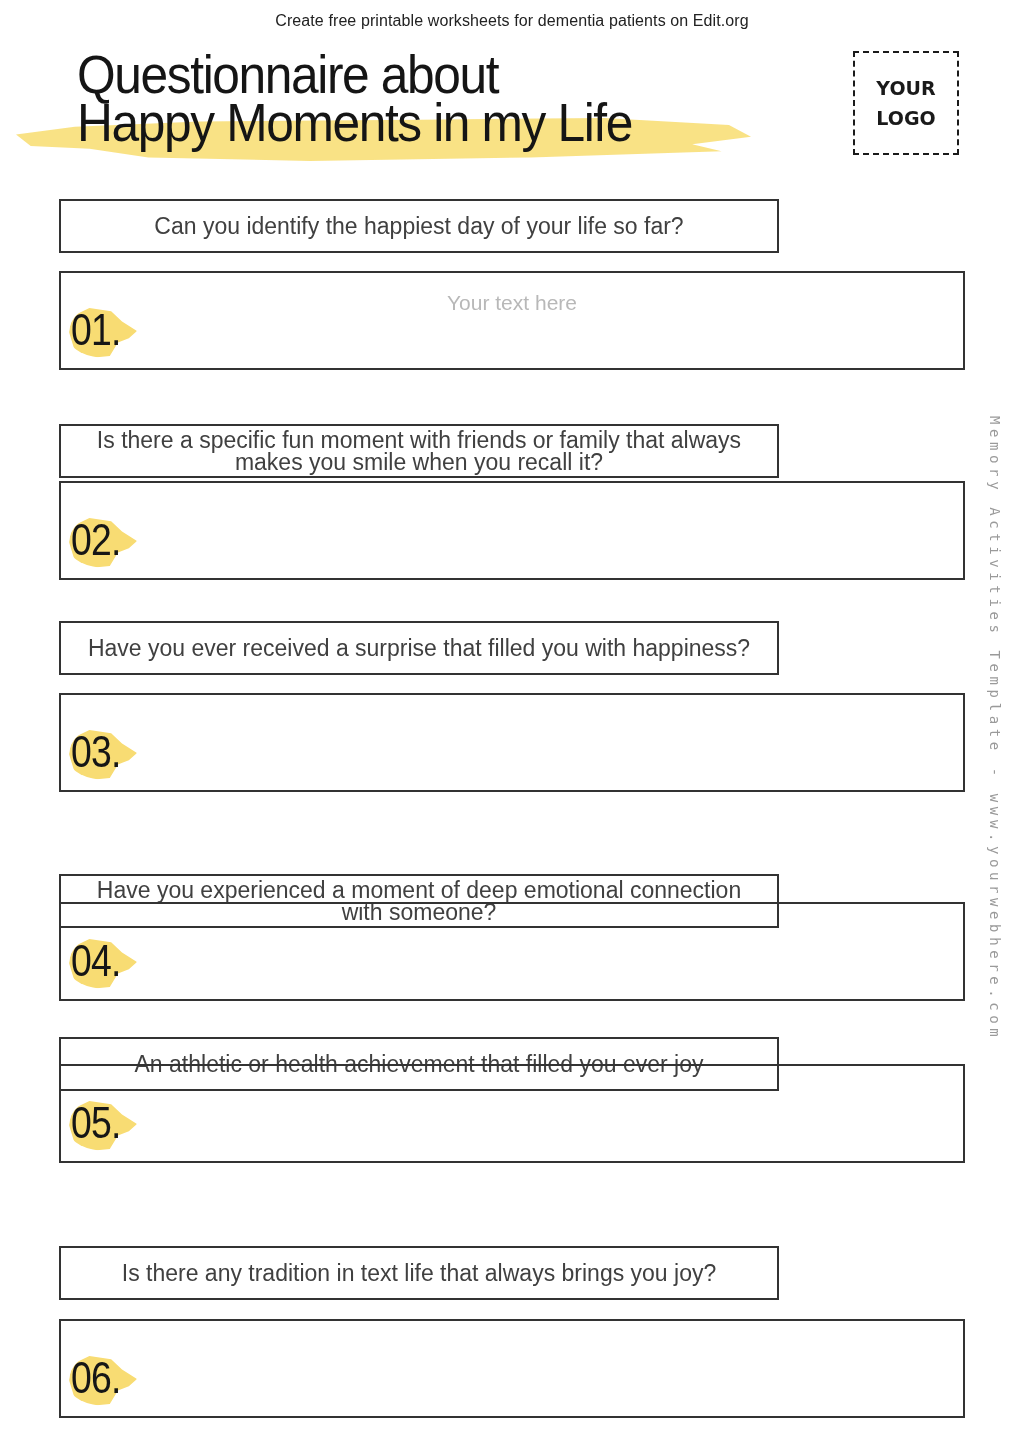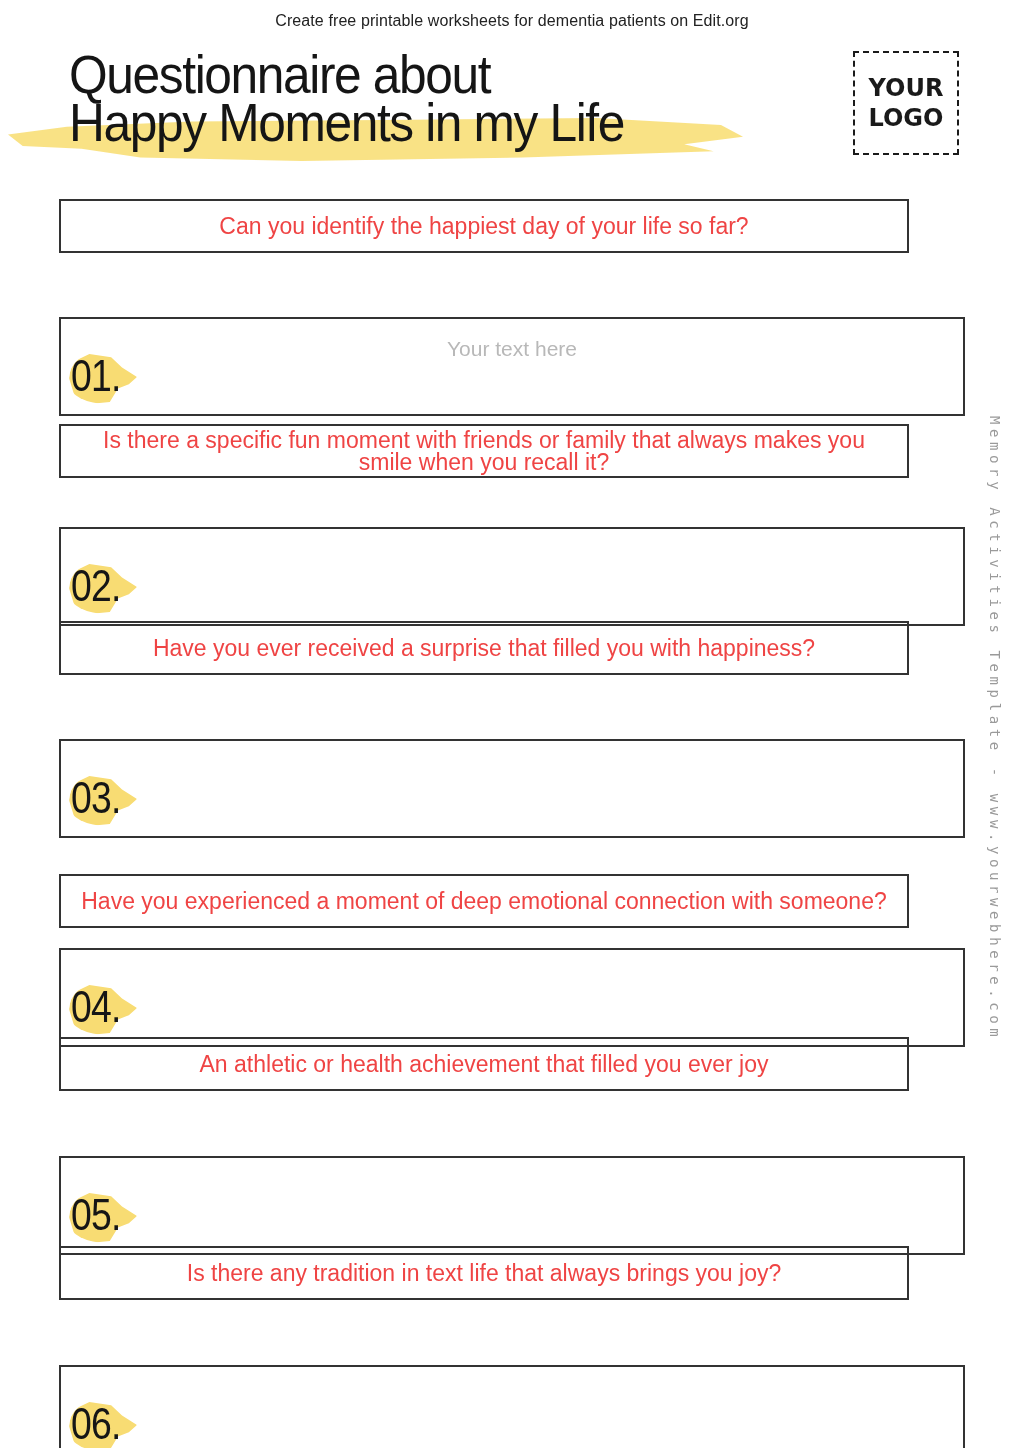--- a/index.html
+++ b/index.html
@@ -4,54 +4,53 @@
   <style>
     html, body { margin: 0; padding: 0; }
     body {
       width: 1024px; height: 1448px; background: #ffffff; position: relative; overflow: hidden;
       font-family: "Liberation Sans", sans-serif; color: #1a1a1a;
     }
     .top-note {
       position: absolute; top: 12px; left: 0; width: 1024px; text-align: center;
       font-size: 16px; color: #222; letter-spacing: 0.1px;
     }
-    .title-wrap { position: absolute; left: 8px; top: 45px; width: 760px; height: 120px; }
+    .title-wrap { position: absolute; left: 16px; top: 45px; width: 760px; height: 120px; }
     .brush {
       position: absolute; left: 0; top: 72px; width: 735px; height: 44px;
       background: #f9df7b;
       clip-path: polygon(0% 40%, 8% 22%, 25% 10%, 55% 6%, 80% 2%, 97% 18%, 100% 45%, 92% 62%, 96% 78%, 70% 92%, 40% 100%, 18% 92%, 10% 72%, 2% 66%);
       opacity: 0.92;
     }
     .title-line {
       position: absolute; left: 61px; font-family: "Liberation Sans Narrow", "Liberation Sans", sans-serif;
       font-size: 54px; line-height: 54px; letter-spacing: -1.5px; color: #151515; white-space: nowrap;
       transform: scaleX(0.92); transform-origin: left center;
     }
     .title-line.l1 { top: 2px; }
     .title-line.l2 { top: 50px; }
     .logo {
       position: absolute; left: 853px; top: 51px; width: 106px; height: 104px;
       border: 2px dashed #1a1a1a; box-sizing: border-box;
       display: flex; flex-direction: column; align-items: center; justify-content: center;
-      font-family: "DejaVu Sans", sans-serif; font-weight: bold; font-size: 24px; line-height: 30px; color: #1a1a1a;
+      font-family: "DejaVu Sans", sans-serif; font-weight: bold; font-size: 19px; line-height: 30px; color: #1a1a1a;
     }
     .side-text {
       position: absolute; left: 983px; top: 416px; width: 20px; height: 620px;
       writing-mode: vertical-rl; font-family: "DejaVu Sans Mono", monospace; font-size: 14px;
       letter-spacing: 4.6px; color: #9a9a9a; white-space: nowrap;
     }
     .qbox {
-      position: absolute; left: 59px; width: 850px; height: 54px; box-sizing: border-box;
+      position: absolute; left: 59px; width: 720px; height: 54px; box-sizing: border-box;
       border: 2px solid #333; display: flex; align-items: center; justify-content: center; text-align: center;
-      font-size: 23px; line-height: 22px; color: #ef4444; padding: 0 20px;
+      font-size: 23px; line-height: 22px; color: #404040; padding: 0 20px;
     }
     .abox {
       position: absolute; left: 59px; width: 906px; height: 99px; box-sizing: border-box;
       border: 2px solid #333;
-      margin-top: 46px;
     }
     .num-wrap { position: absolute; left: 6px; bottom: 12px; width: 80px; height: 52px; text-decoration: underline; }
     .num-splash {
       position: absolute; left: 2px; top: 2px; width: 68px; height: 52px; background: #f8dc73;
       border-radius: 45% 55% 40% 60% / 55% 45% 60% 40%;
       clip-path: polygon(4% 20%, 30% 4%, 62% 10%, 78% 30%, 100% 48%, 88% 62%, 72% 70%, 60% 96%, 30% 100%, 8% 84%, 0% 50%);
     }
     .num {
       position: absolute; left: 4px; top: 0; font-size: 44px; line-height: 52px; color: #161616;
       transform: scaleX(0.85); transform-origin: left center; letter-spacing: -1px;
@@ -116,21 +115,21 @@
 <div class="abox" style="top:902px">
   <div class="num-wrap">
     <div class="num-splash"></div>
     <div class="num">04.</div>
   </div>
 </div>
 
 <div class="qbox" style="top:1037px">
   <span>An athletic or health achievement that filled you ever joy</span>
 </div>
-<div class="abox" style="top:1110px">
+<div class="abox" style="top:1064px">
   <div class="num-wrap">
     <div class="num-splash"></div>
     <div class="num">05.</div>
   </div>
 </div>
 
 <div class="qbox" style="top:1246px">
   <span>Is there any tradition in text life that always brings you joy?</span>
 </div>
 <div class="abox" style="top:1319px">

